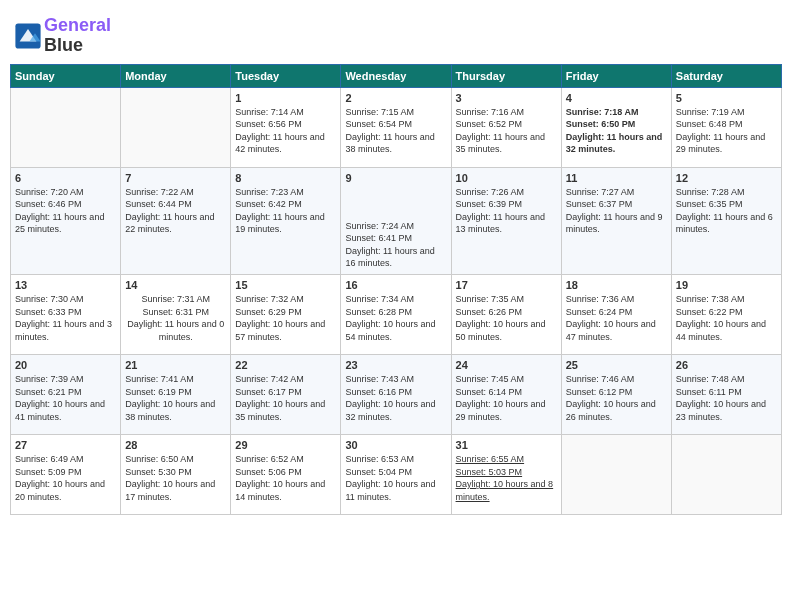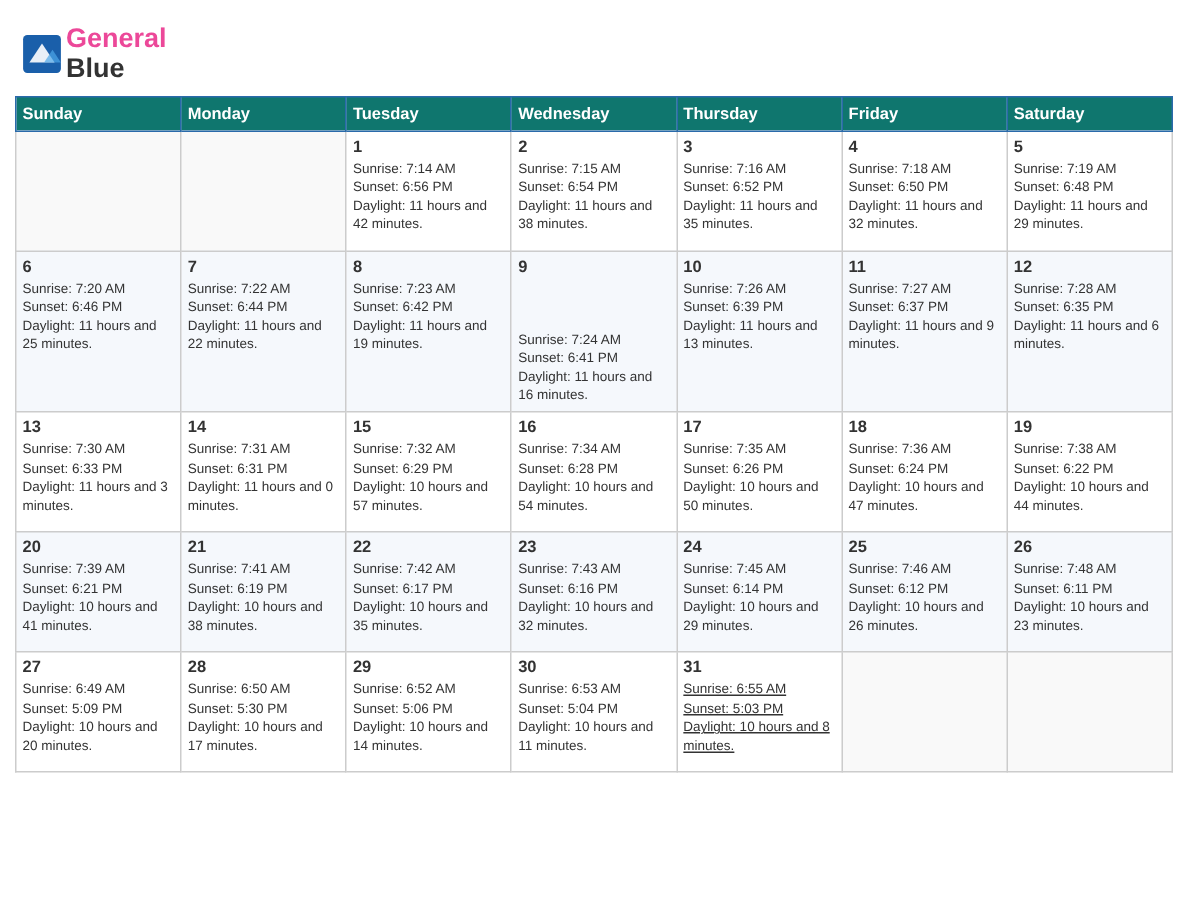--- a/index.html
+++ b/index.html
@@ -21,21 +21,21 @@
       display: flex;
       align-items: center;
       margin-top: 6px;
     }
     .logo-text {
       font-size: 18px;
       font-weight: bold;
       color: #333;
       line-height: 1.1;
     }
-    .logo-text .blue { color: #ec4899; }
+    .logo-text .blue { color: #8b5cf6; }
     .logo-icon {
       width: 28px;
       height: 28px;
       margin-right: 2px;
     }
     .title-block {
       text-align: right;
     }
     .month-title {
       font-size: 36px;
@@ -137,21 +137,21 @@
 Daylight: 11 hours and 38 minutes.</div>
         </td>
         <td>
           <span class="day-num">3</span>
           <div class="day-info" style="white-space: pre-line;">Sunrise: 7:16 AM
 Sunset: 6:52 PM
 Daylight: 11 hours and 35 minutes.</div>
         </td>
         <td>
           <span class="day-num">4</span>
-          <div class="day-info" style="white-space: pre-line;">Sunrise: 7:18 AM
+          <div class="day-info" style="white-space: pre-line; font-weight: bold;">Sunrise: 7:18 AM
 Sunset: 6:50 PM
 Daylight: 11 hours and 32 minutes.</div>
         </td>
         <td>
           <span class="day-num">5</span>
           <div class="day-info" style="white-space: pre-line;">Sunrise: 7:19 AM
 Sunset: 6:48 PM
 Daylight: 11 hours and 29 minutes.</div>
         </td>
       </tr>
@@ -201,21 +201,21 @@
       </tr>
       <tr>
         <td>
           <span class="day-num">13</span>
           <div class="day-info" style="white-space: pre-line;">Sunrise: 7:30 AM
 Sunset: 6:33 PM
 Daylight: 11 hours and 3 minutes.</div>
         </td>
         <td>
           <span class="day-num">14</span>
-          <div class="day-info" style="white-space: pre-line;">Sunrise: 7:31 AM
+          <div class="day-info" style="white-space: pre-line; text-align: center;">Sunrise: 7:31 AM
 Sunset: 6:31 PM
 Daylight: 11 hours and 0 minutes.</div>
         </td>
         <td>
           <span class="day-num">15</span>
           <div class="day-info" style="white-space: pre-line;">Sunrise: 7:32 AM
 Sunset: 6:29 PM
 Daylight: 10 hours and 57 minutes.</div>
         </td>
         <td>

